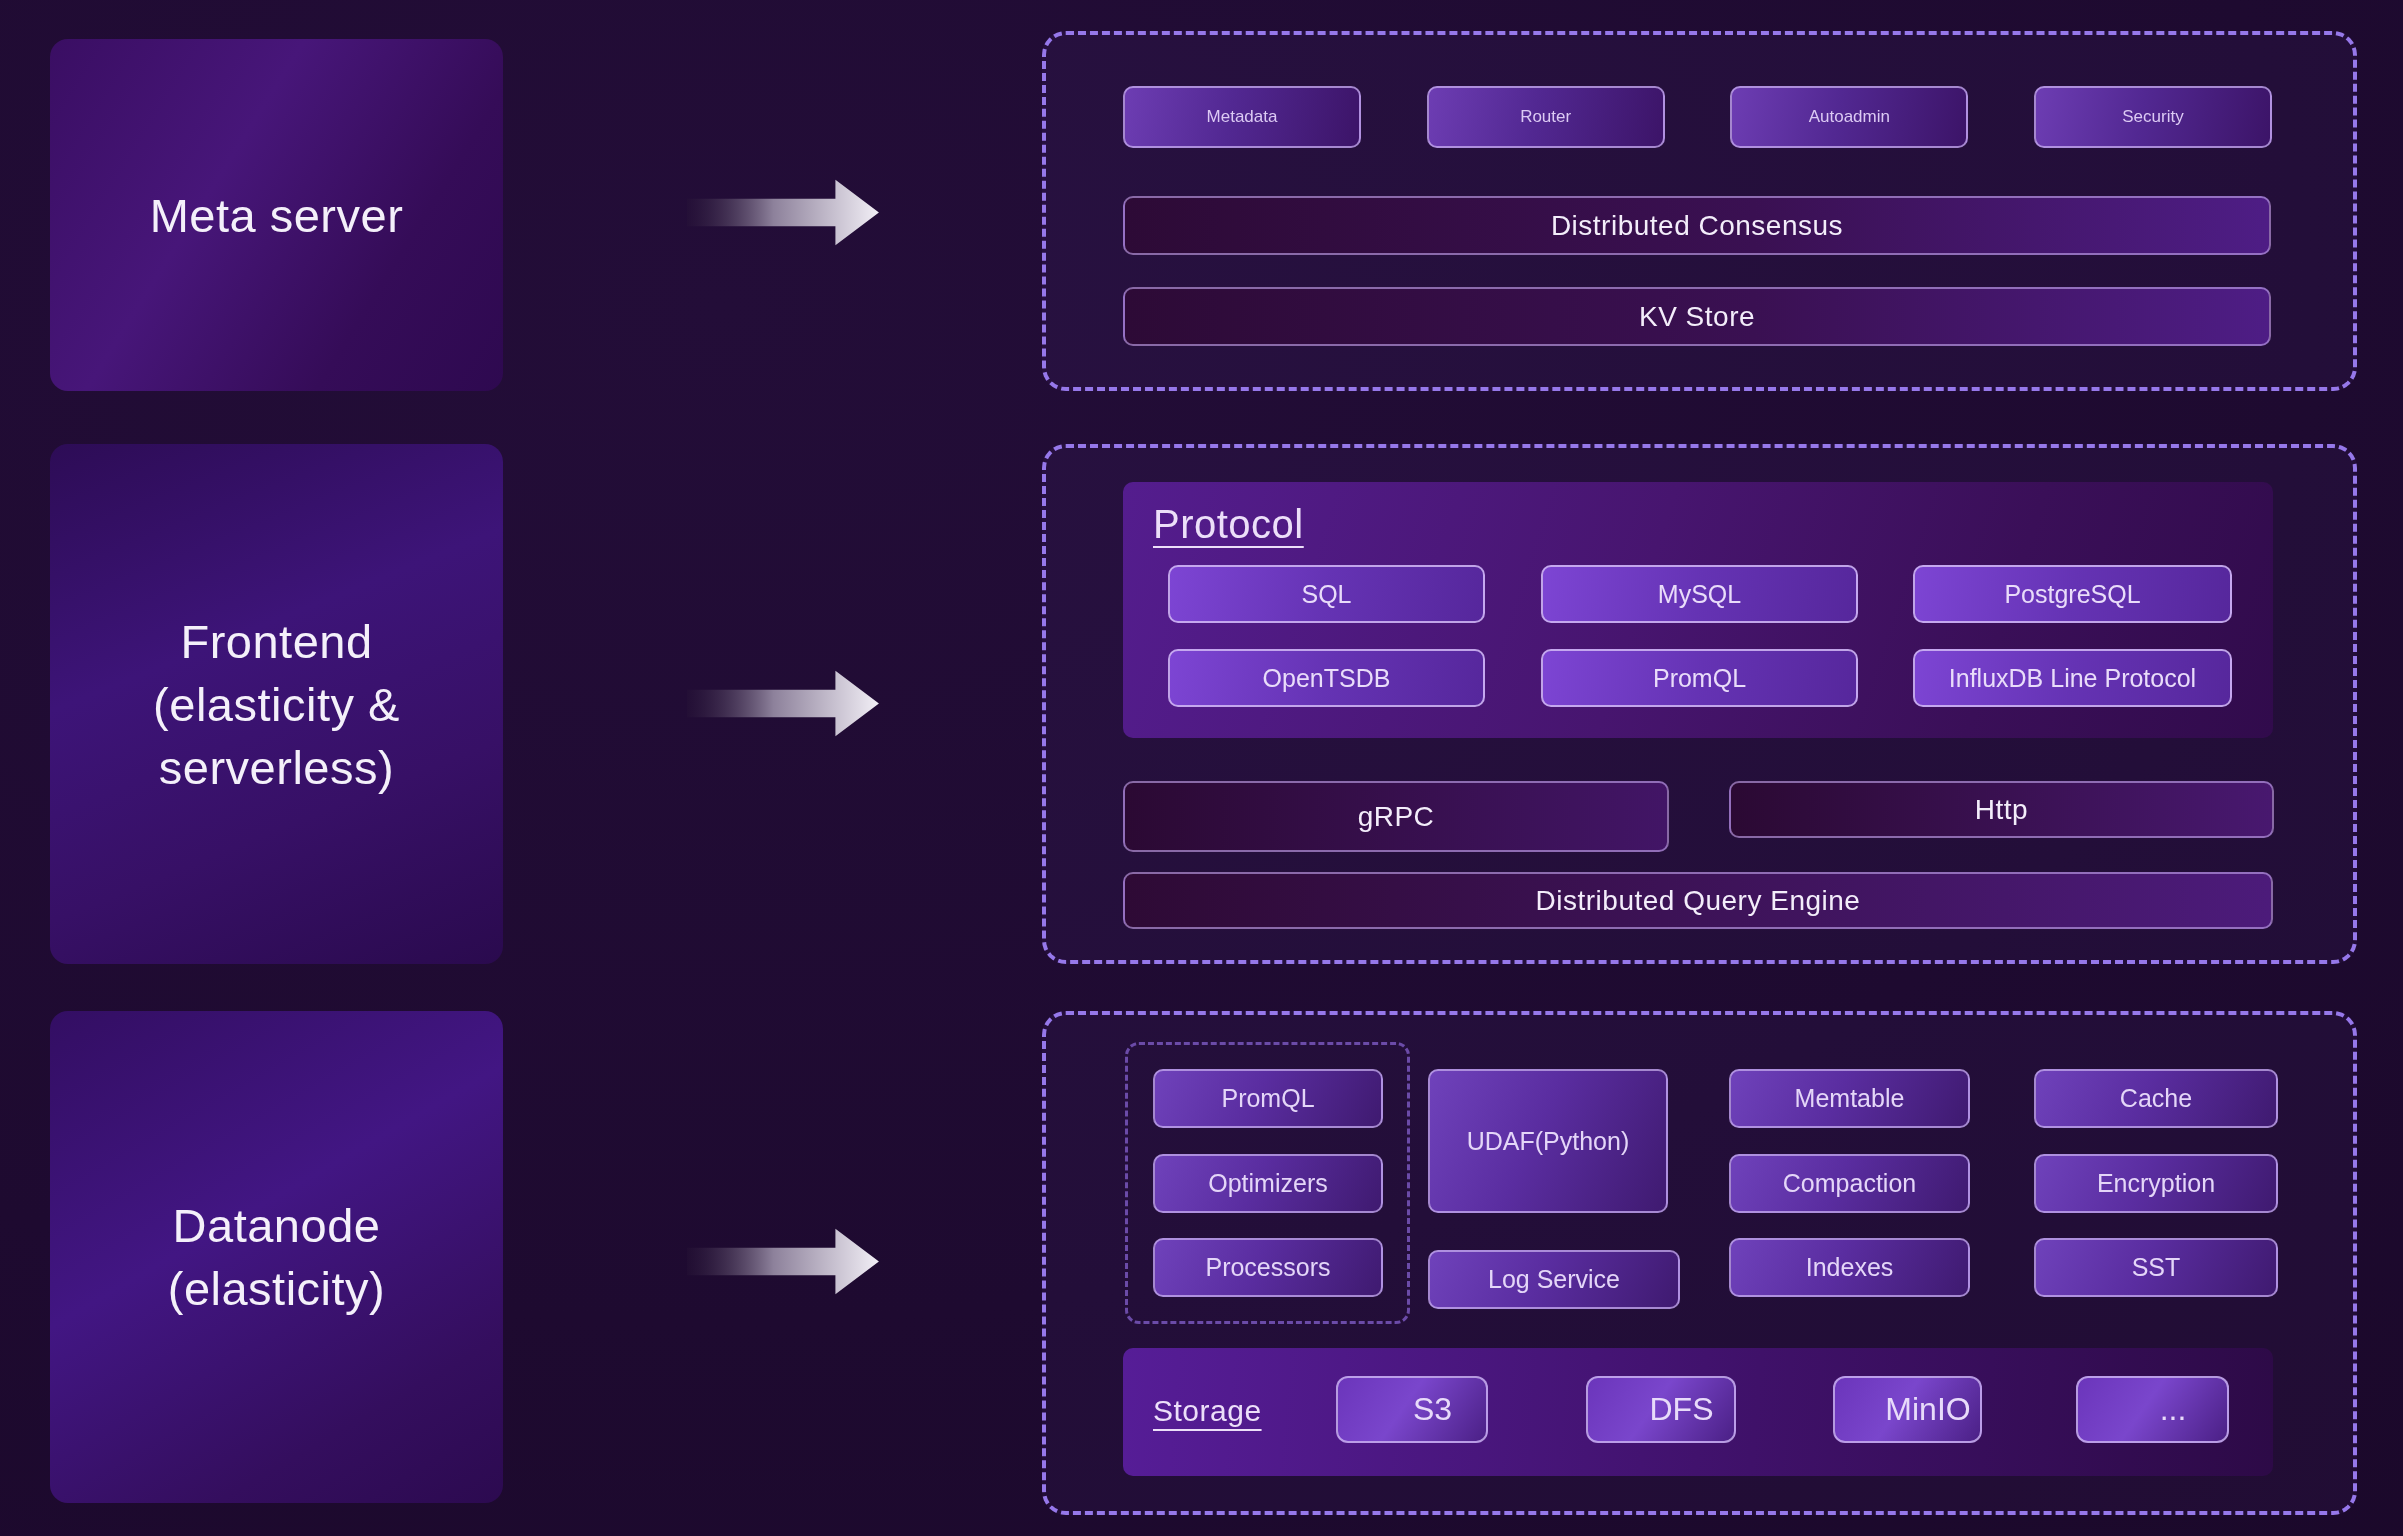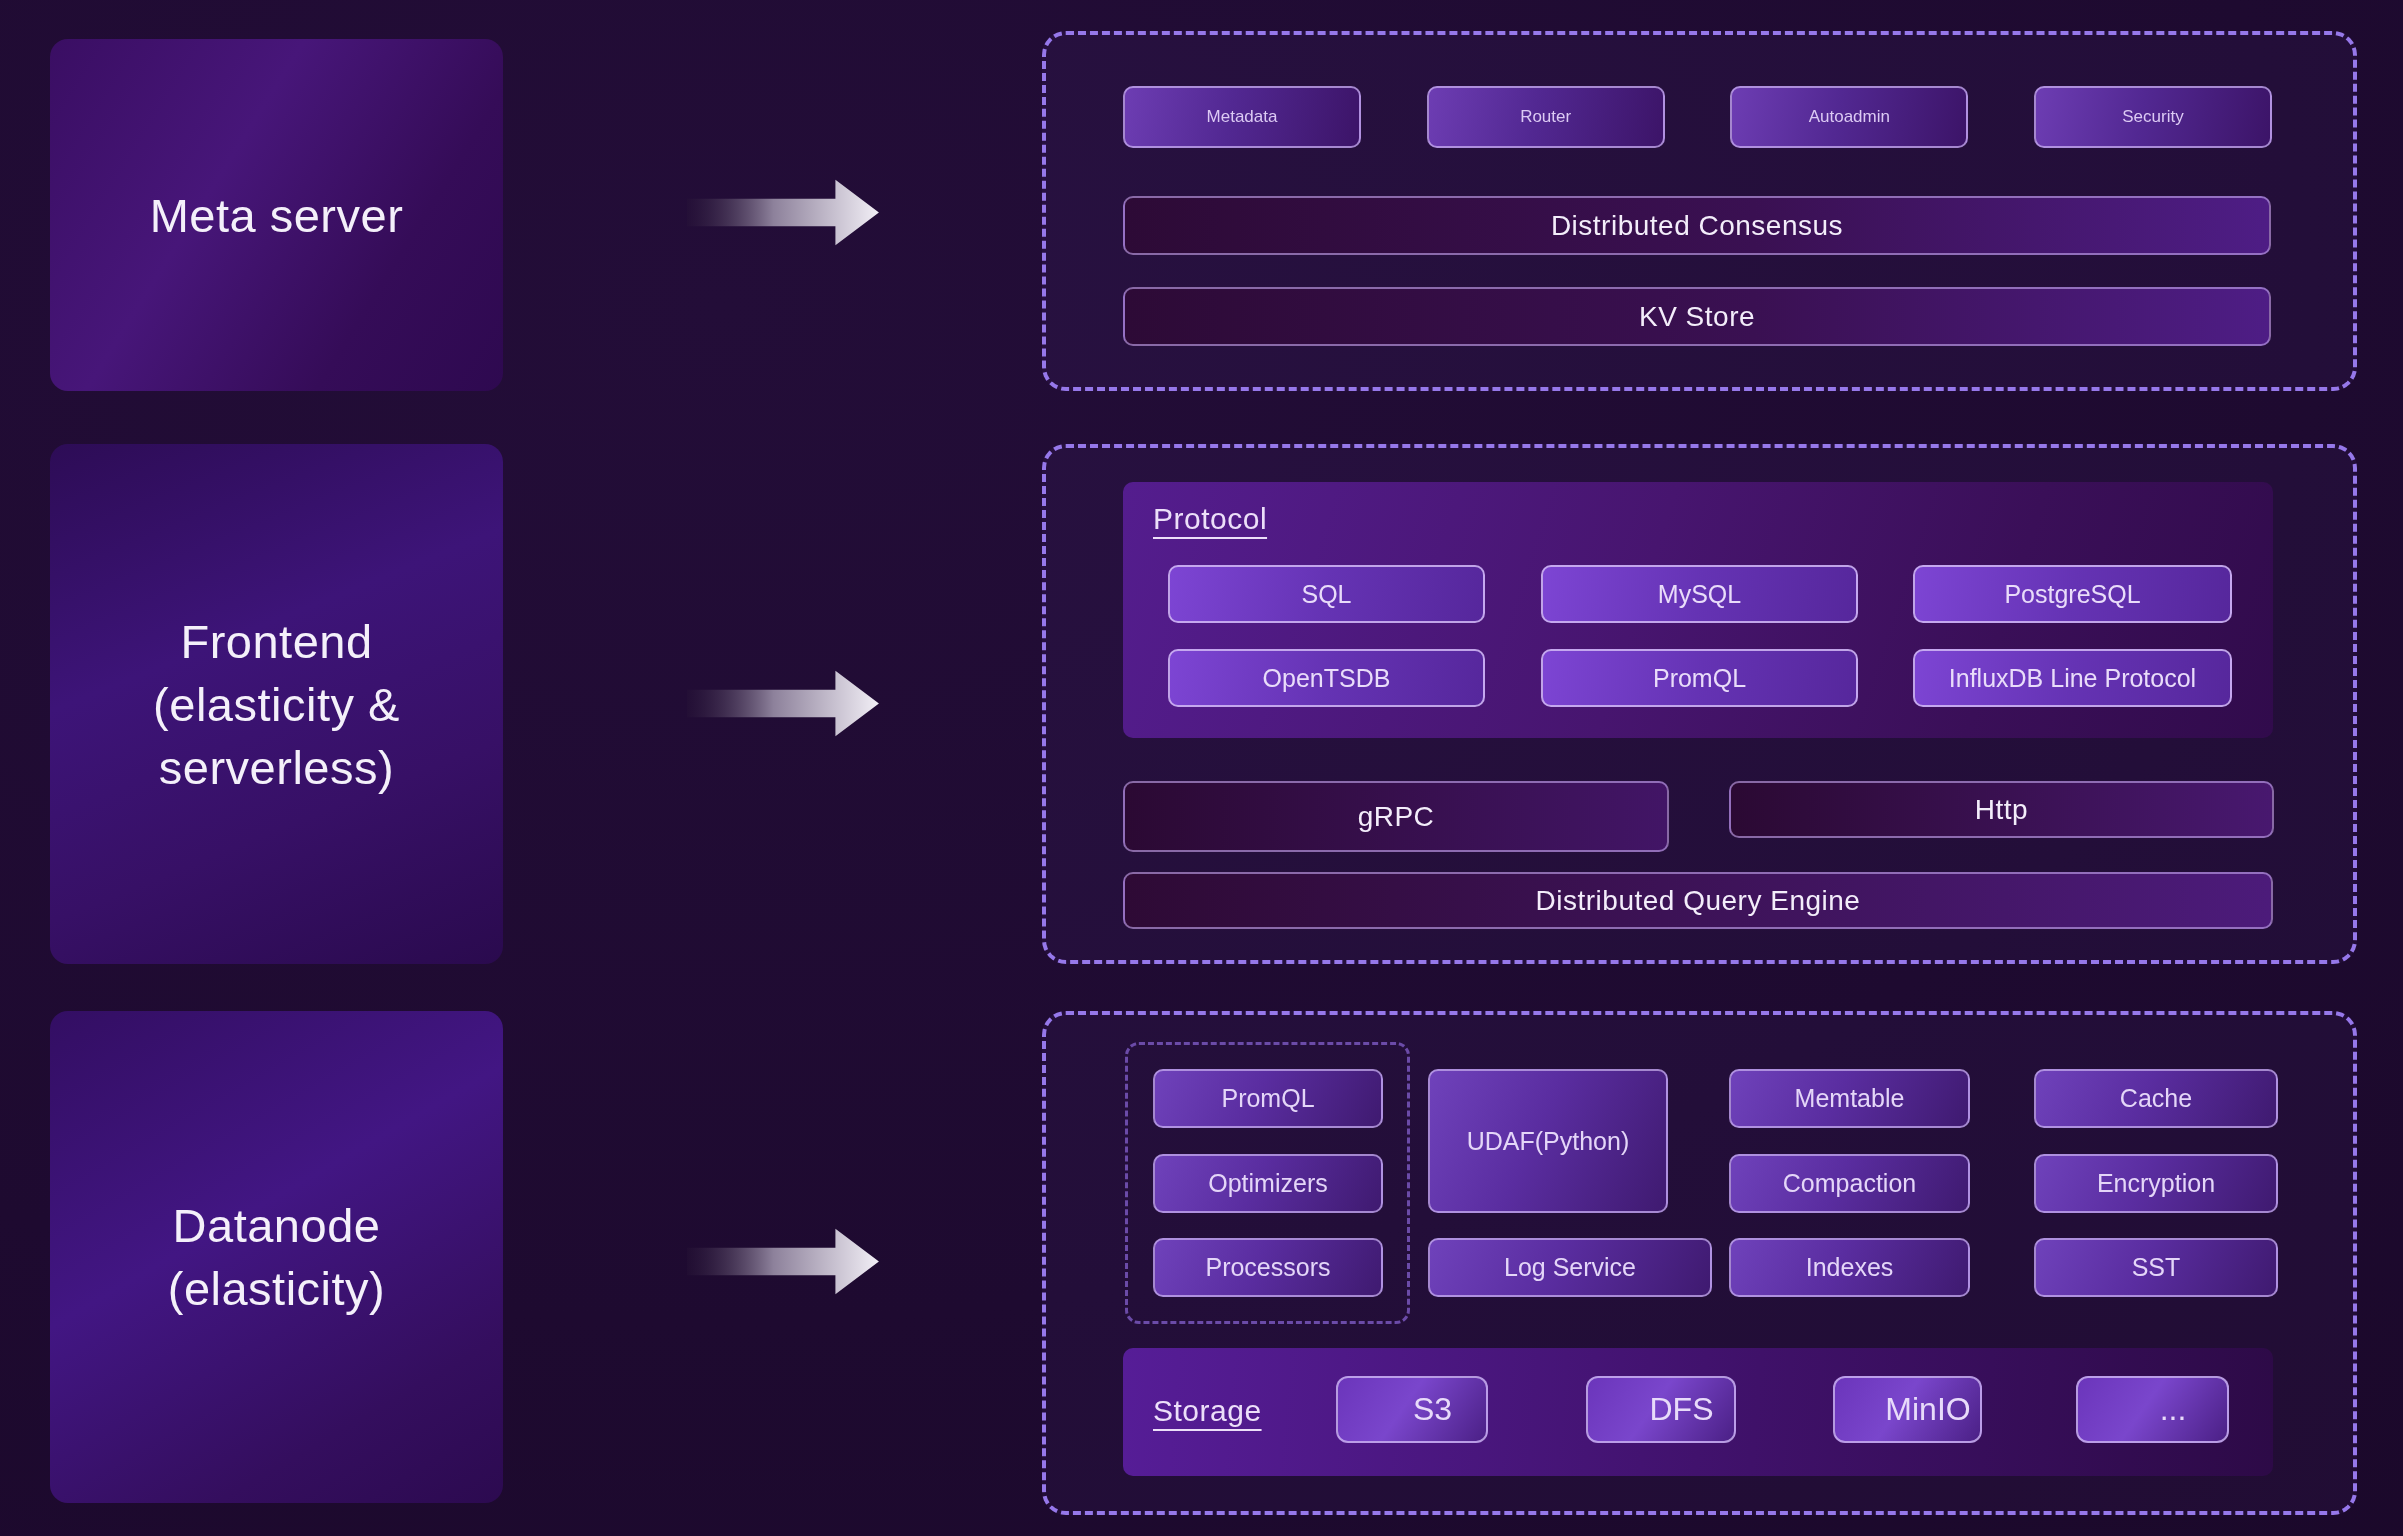--- a/index.html
+++ b/index.html
@@ -73,21 +73,21 @@
   .bar-dqe  { left:77px;  top:424px; width:1150px; height:57px;
               background:linear-gradient(90deg,#2e0a35 0%,#4c1b7a 100%); }
 
   
   .protocol-panel {
     position:absolute; left:77px; top:34px; width:1150px; height:256px; border-radius:10px;
     background:linear-gradient(108deg,#541d8e 0%,#47156f 45%,#3a0f58 75%,#310b4c 100%);
   }
   .panel-heading {
     position:absolute; left:30px; top:20px;
-    color:#ecdff9; font-size:30px; letter-spacing:0.5px;
+    color:#ecdff9; font-size:40px; letter-spacing:0.5px;
     text-decoration:underline; text-underline-offset:8px; text-decoration-thickness:2px;
   }
   .pchip {
     background:linear-gradient(100deg,#7d45d4 0%,#6533b4 50%,#56279c 100%);
     border:2px solid rgba(210,186,245,0.85);
     color:#e9dcfa; font-size:25px;
   }
   .pchip.r1 { top:83px; height:58px; }
   .pchip.r2 { top:167px; height:58px; }
   .pc1 { left:45px;  width:317px; }
@@ -101,21 +101,21 @@
   }
   .bbtn {
     background:linear-gradient(115deg,#6f42bb 0%,#5a2da0 45%,#3f1a70 100%);
     border:2px solid rgba(203,178,241,0.72);
     color:#e4d6f8; font-size:25px;
   }
   .row-a { top:54px;  height:59px; }
   .row-b { top:139px; height:59px; }
   .row-c { top:223px; height:59px; }
   .colq  { left:107px; width:230px; }
-  .colu  { left:382px; width:284px; }
+  .colu  { left:382px; width:252px;margin-top:12px; }
   .colm  { left:683px; width:241px; }
   .cols  { left:988px; width:244px; }
   .udaf  { left:382px; top:54px; width:240px; height:144px; }
 
   .storage-panel {
     position:absolute; left:77px; top:333px; width:1150px; height:128px; border-radius:10px;
     background:linear-gradient(95deg,#561d97 0%,#3f1169 55%,#2d0a47 100%);
   }
   .storage-heading {
     position:absolute; left:30px; top:46px;

